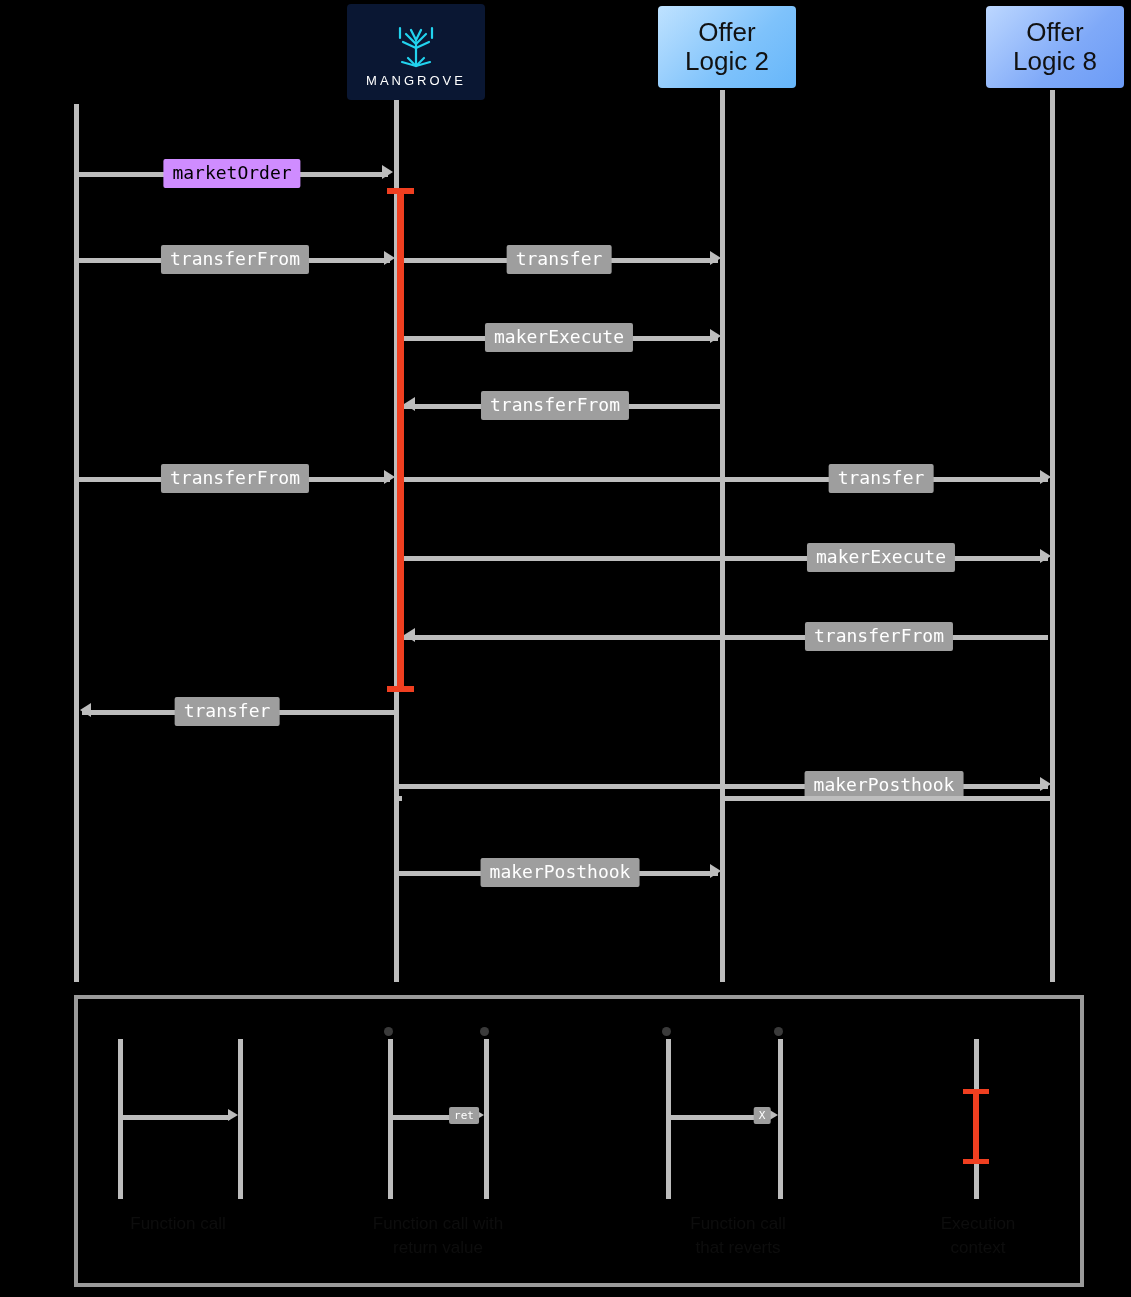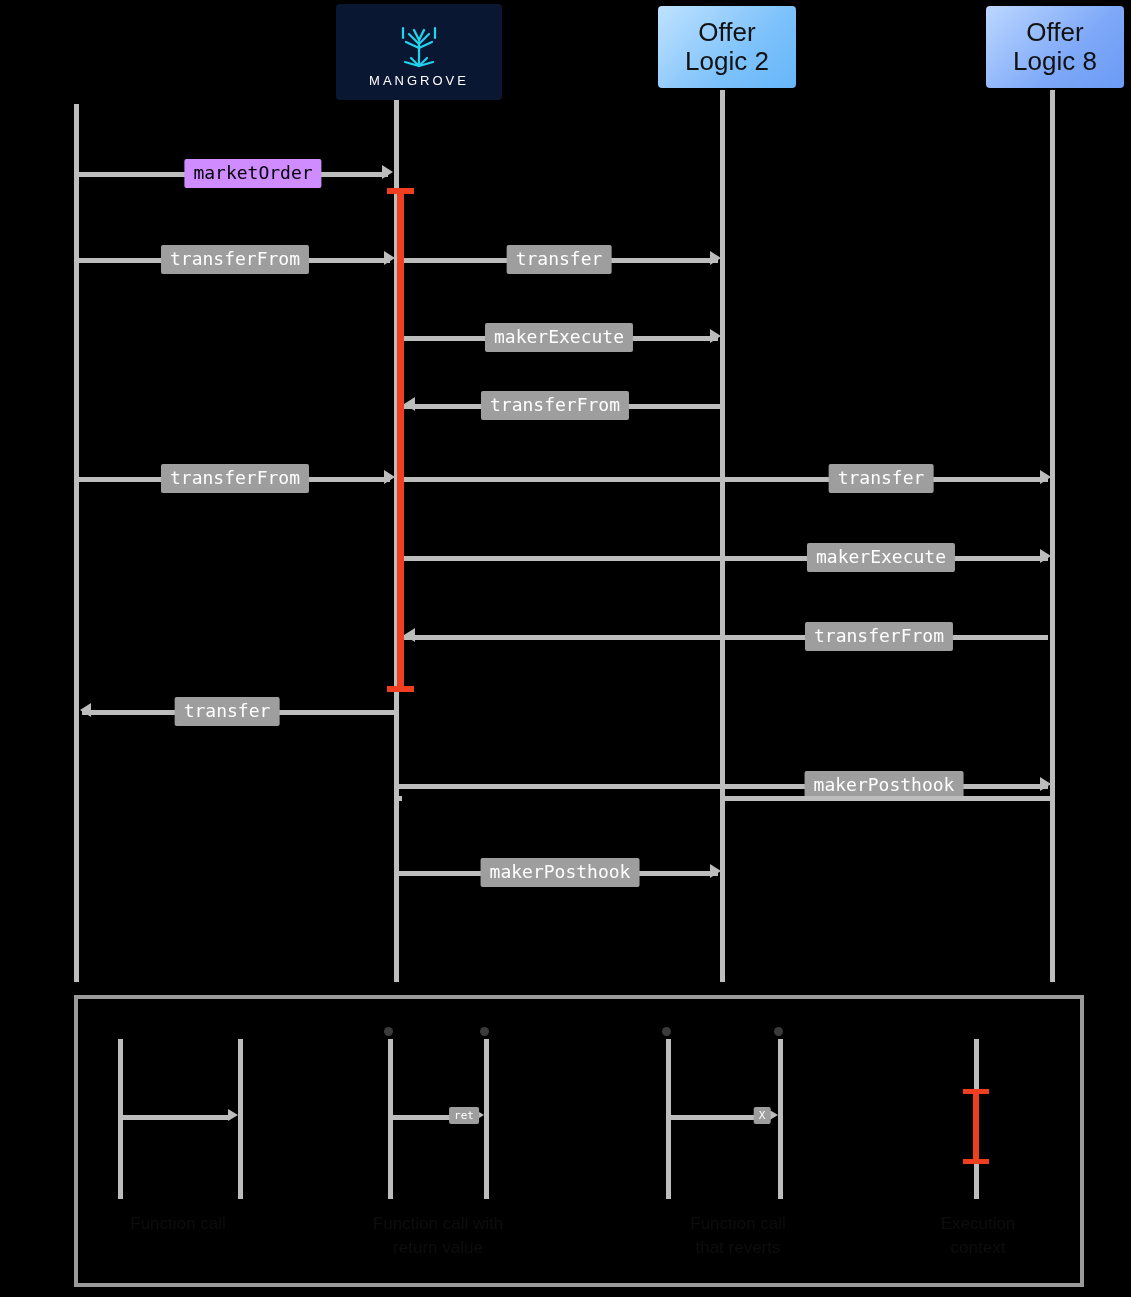--- a/index.html
+++ b/index.html
@@ -32,21 +32,21 @@
     line-height: 1.12;
     color: #111;
     font-size: 26px;
     font-family: "Liberation Sans", sans-serif;
   }
   .actor.taker {
     left: 8px; top: 8px; width: 138px; height: 88px;
     background: linear-gradient(135deg, #f0b8ff 0%, #e6a8f7 55%, #dfa0f0 100%);
   }
   .actor.mangrove {
-    left: 336px; top: 4px; width: 166px; height: 96px;
+    left: 347px; top: 4px; width: 138px; height: 96px;
     background: #0a1733;
     flex-direction: column;
     gap: 4px;
     padding-top: 6px;
   }
   .actor.ol1 {
     left: 658px; top: 6px; width: 138px; height: 82px;
     background: linear-gradient(135deg, #bfe2ff 0%, #7ec2fb 60%, #66b6fa 100%);
   }
   .actor.ol2 {
@@ -218,21 +218,21 @@
     </div>
   </div>
 
   <div class="lifeline" style="left:74px;  top:104px; height:878px;"></div>
   <div class="lifeline" style="left:394px; top:100px; height:882px;"></div>
   <div class="lifeline" style="left:720px; top:90px;  height:892px;"></div>
   <div class="lifeline" style="left:1050px;top:90px;  height:892px;"></div>
 
   <div class="msg-line" style="left:78px; top:172px; width:310px;"></div>
   <div class="arrow right" style="left:382px; top:165px;"></div>
-  <div class="msg-label accent" style="left:253px; top:159px;">marketOrder</div>
+  <div class="msg-label accent" style="left:232px; top:159px;">marketOrder</div>
 
   <div class="msg-line" style="left:78px; top:258px; width:312px;"></div>
   <div class="arrow right" style="left:384px; top:251px;"></div>
   <div class="msg-label" style="left:235px; top:245px;">transferFrom</div>
 
   <div class="msg-line" style="left:400px; top:258px; width:318px;"></div>
   <div class="arrow right" style="left:710px; top:251px;"></div>
   <div class="msg-label" style="left:559px; top:245px;">transfer</div>
 
   <div class="msg-line" style="left:400px; top:336px; width:318px;"></div>

